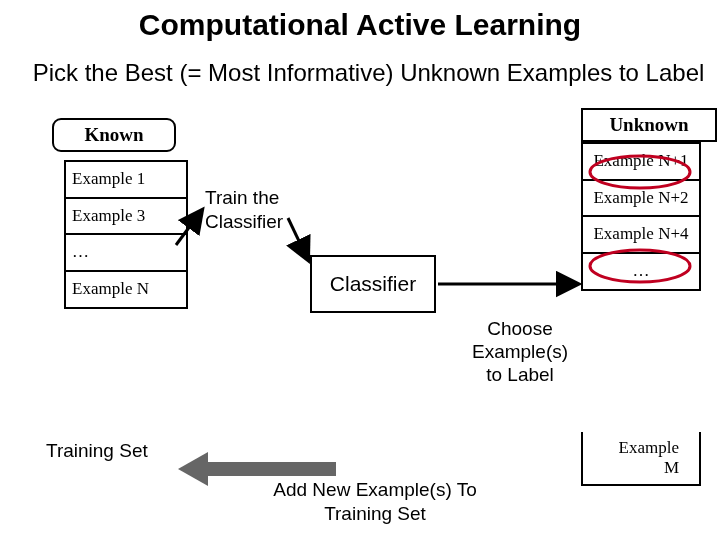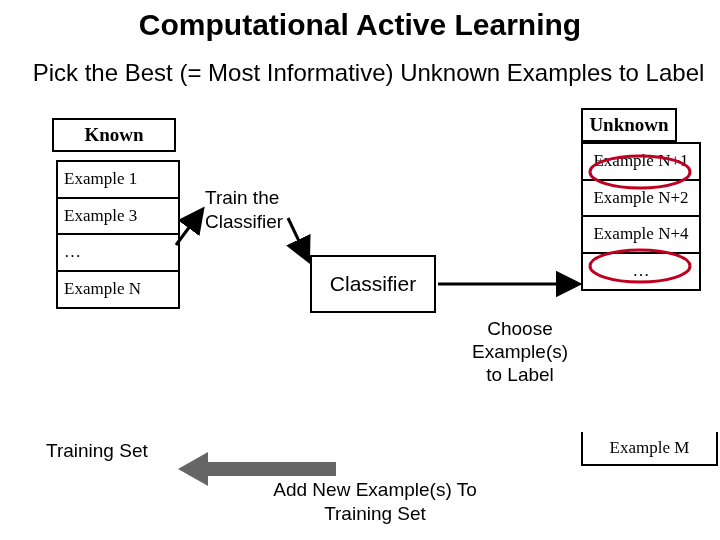--- a/index.html
+++ b/index.html
@@ -33,49 +33,49 @@
   .col-head {
     position: absolute;
     font-family: "Times New Roman", serif;
     font-size: 19px;
     font-weight: bold;
     border: 2.5px solid #000;
     background: #fff;
     padding: 4px 0;
     text-align: center;
   }
-  .known-head  { left: 52px;  top: 118px; width: 124px; }
-  .unknown-head{ left: 581px; top: 108px; width: 96px; }
+  .known-head  { left: 52px;  top: 118px; width: 124px; border-radius: 9px; }
+  .unknown-head{ left: 581px; top: 108px; width: 136px; }
 
   .col {
     position: absolute;
     width: 124px;
     border: 2.5px solid #000;
     background: #fff;
   }
-  .known-col   { left: 56px;  top: 160px; }
+  .known-col   { left: 64px;  top: 160px; }
   .unknown-col { left: 581px; top: 142px; width: 120px; }
   .cell {
     font-family: "Times New Roman", serif;
     font-size: 17px;
     padding: 8px 6px;
     border-bottom: 2px solid #000;
     text-align: left;
     line-height: 1.1;
   }
   .unknown-col .cell { text-align: center; }
   .col .cell:last-child { border-bottom: none; }
   .m-cell {
     position: absolute;
     left: 581px;
     top: 432px;
-    width: 137px;
+    width: 120px;
     font-family: "Times New Roman", serif;
     font-size: 17px;
-    text-align: center;
+    text-align: right;
     border: 2px solid #000;
     border-top: none;
     padding: 6px 20px;
   }
 
   .training-set {
     position: absolute;
     left: 46px;
     top: 440px;
     font-size: 19px;

